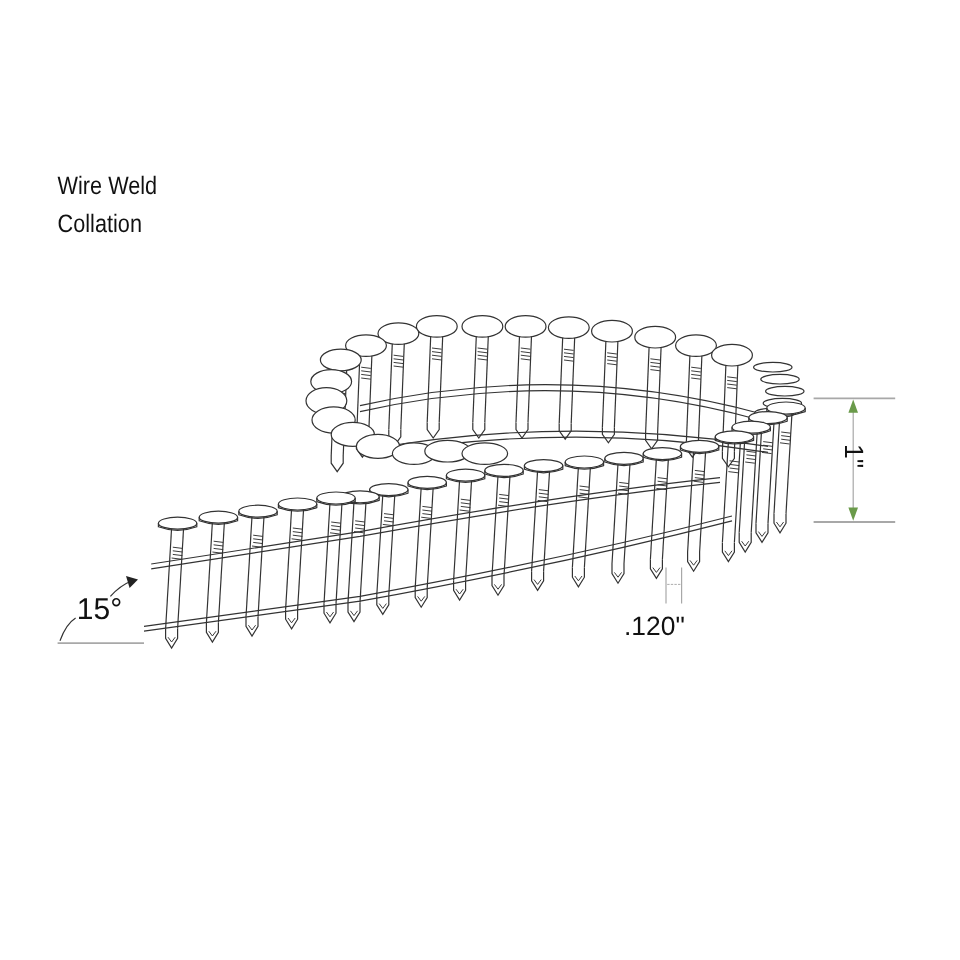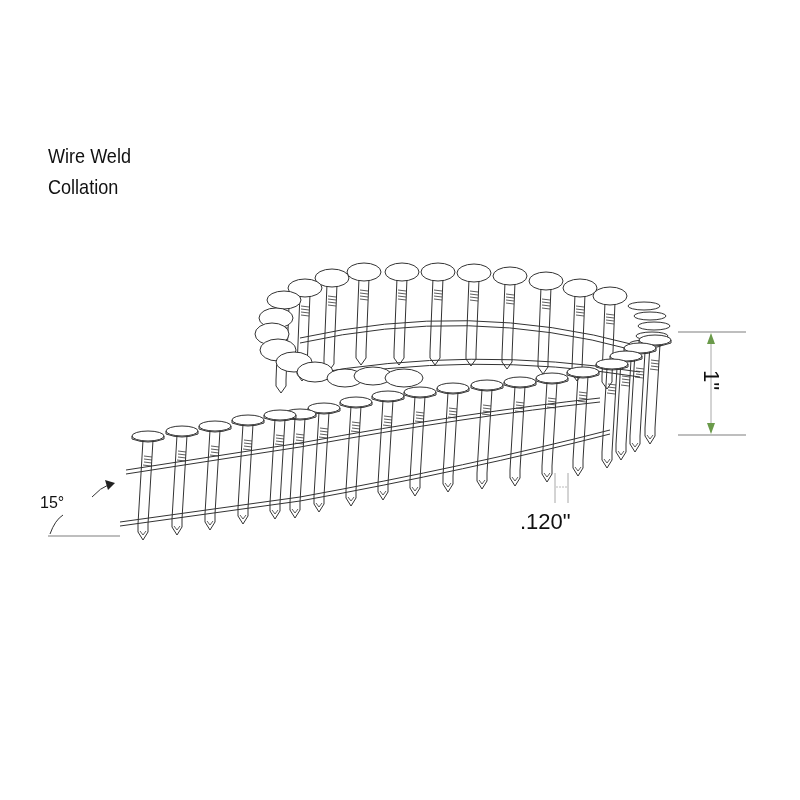--- a/index.html
+++ b/index.html
@@ -1,21 +1,21 @@
 <!DOCTYPE html>
 <html><head>
   <meta charset="utf-8">
   <style>
     html, body { margin: 0; padding: 0; background: #ffffff; }
     body { width: 800px; height: 800px; position: relative; overflow: hidden; font-family: "Liberation Sans", sans-serif; }
     .title { position: absolute; left: 48px; top: 140px; font-size: 21px; line-height: 31px; color: #111; font-family: "Liberation Sans", sans-serif; transform: scaleX(0.86); transform-origin: left top; }
     .title div { white-space: nowrap; }
     svg.diagram { position: absolute; left: 0; top: 0; }
     .lbl { position: absolute; color: #111; font-family: "Liberation Sans", sans-serif; white-space: nowrap; }
-    .angle-label { left: 40px; top: 494px; font-size: 16px; }
+    .angle-label { left: 64px; top: 494px; font-size: 25px; }
     .dia-label { left: 520px; top: 509px; font-size: 22px; }
     .len-label { left: 724px; top: 370px; font-size: 22px; transform: rotate(90deg); transform-origin: left top; }
   </style>
 </head>
 <body>
 
 <div class="title">
   <div>Wire Weld</div>
   <div>Collation</div>
 </div>

